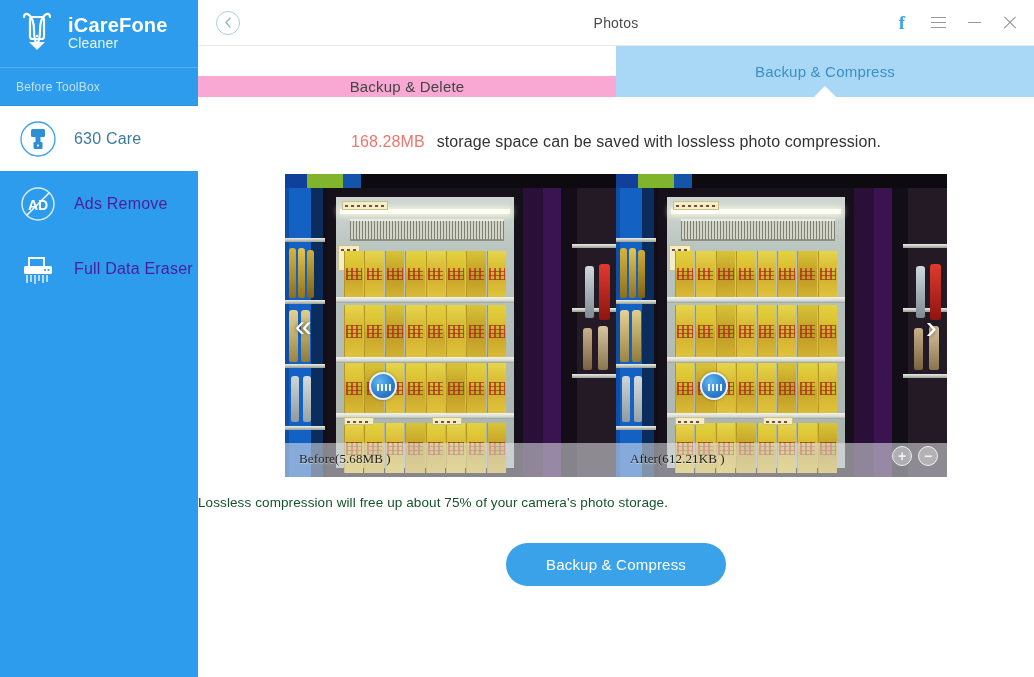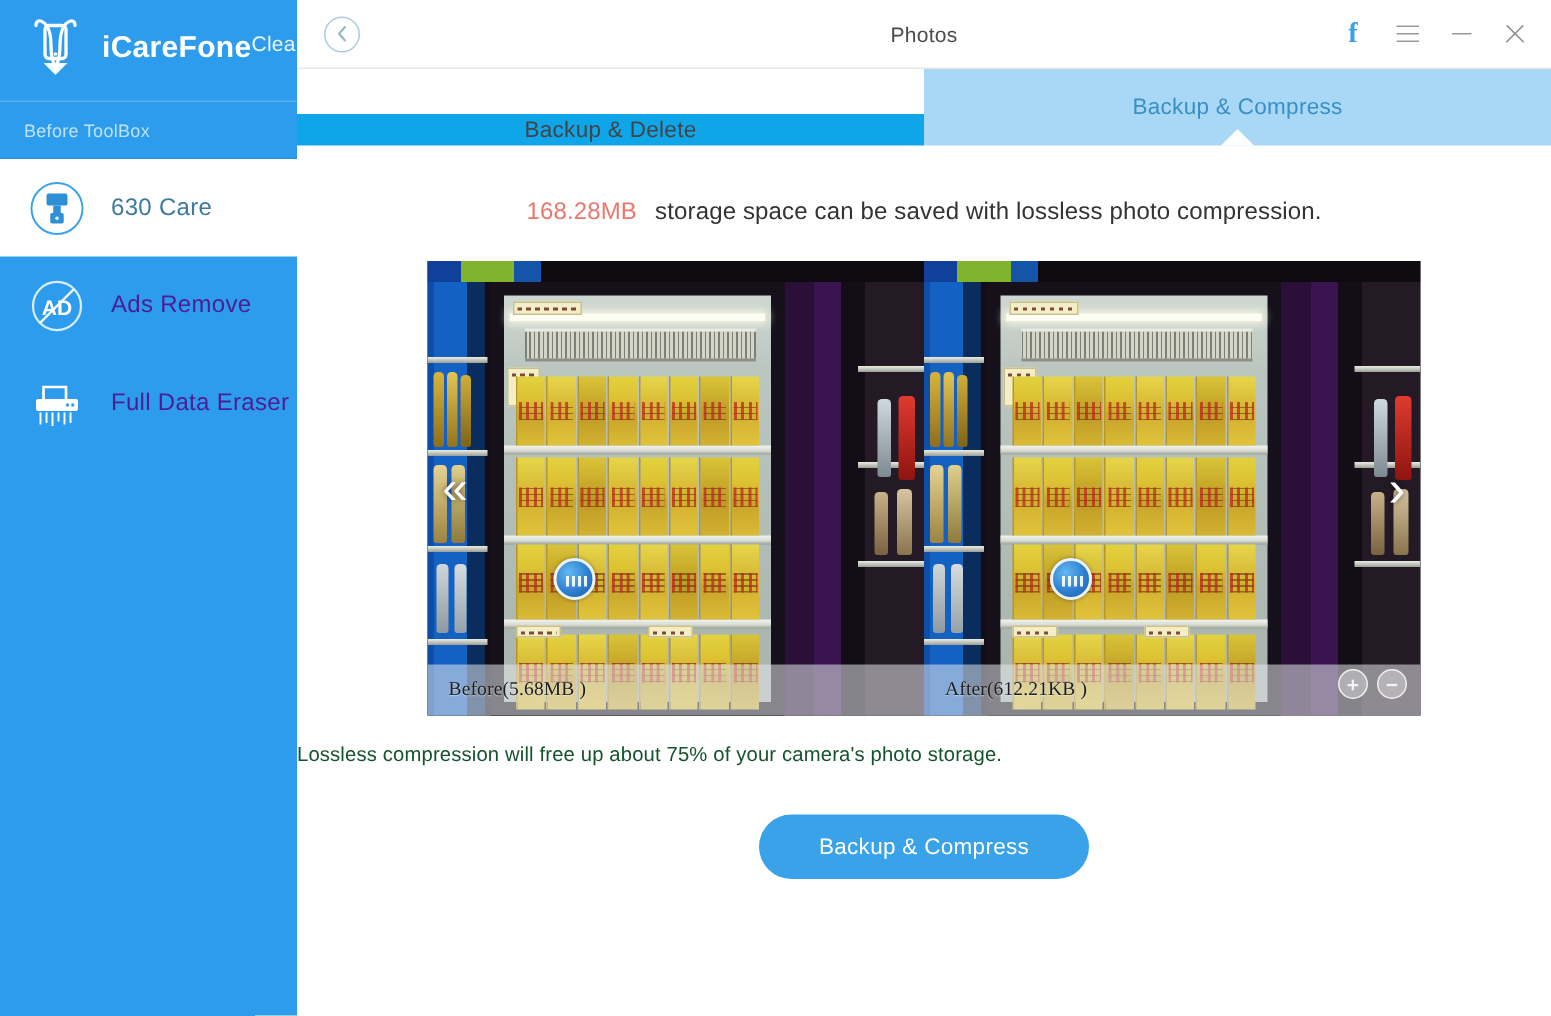--- a/index.html
+++ b/index.html
@@ -19,21 +19,21 @@
     position:relative;
     flex:0 0 198px;
   }
   .brand{
     height:67px;
     display:flex; align-items:center;
     padding-left:16px;
     gap:10px;
   }
   .brand-logo{ width:42px; height:46px; position:relative; flex:0 0 42px; }
-  .brand-text{ display:flex; line-height:1.05; padding-bottom:2px;}
+  .brand-text{ display:flex; flex-direction:column; line-height:1.05; padding-bottom:2px;}
   .brand-name{ color:#ffffff; font-size:20px; font-weight:600; letter-spacing:.2px; }
   .brand-sub{ color:#e9f5ff; font-size:14px; font-weight:400; letter-spacing:.2px; }
 
   .toolbox-label{
     height:39px;
     display:flex; align-items:center;
     padding-left:16px;
     color:#bfe2fb; font-size:12px;
     border-top:1px solid #55b0f0;
     border-bottom:1px solid #2a91db;
@@ -91,21 +91,21 @@
   .close-i i{ position:absolute; top:6px; left:-1px; width:16px; height:1.4px; background:#8f8f8f; }
   .close-i i:nth-child(1){ transform:rotate(45deg); }
   .close-i i:nth-child(2){ transform:rotate(-45deg); }
 
   
   .tabs{ height:51px; display:flex; position:relative; }
   .tab{
     flex:1 1 0; display:flex; align-items:center; justify-content:center;
     font-size:15px; cursor:pointer; position:relative; letter-spacing:.2px;
   }
-  .tab.inactive{ background:#0ea5e9; color:#444444;margin-top:30px; }
+  .tab.inactive{ background:#f9a8d4; color:#444444;margin-top:30px; }
   .tab.active{ background:#a9d8f7; color:#3a8fc4; }
   .tab.active .notch{
     position:absolute; bottom:0; left:50%; transform:translateX(-50%);
     width:0; height:0;
     border-left:11px solid transparent;
     border-right:11px solid transparent;
     border-bottom:11px solid #ffffff;
   }
 
   

